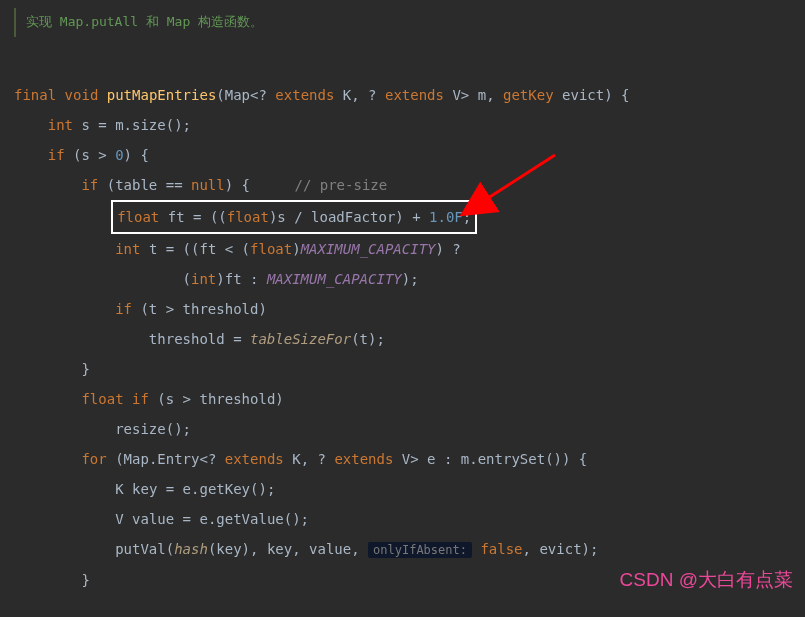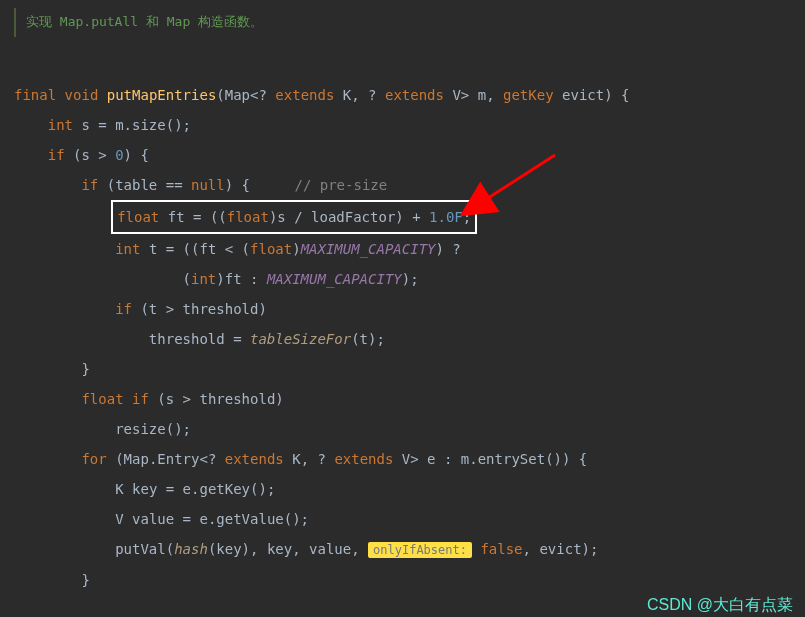--- a/index.html
+++ b/index.html
@@ -27,21 +27,21 @@
     line-height: 30px;
     white-space: pre;
   }
   .kw { color: #cc7832; }
   .method { color: #ffc66d; }
   .num { color: #6897bb; }
   .comment { color: #808080; margin-left: 36px; }
   .const-italic { color: #9876aa; font-style: italic; }
   .call-italic { font-style: italic; color: #b09d7f; }
   .param-hint { 
-    background: #fde047; 
+    background: #0f172a; 
     color: #787878; 
     font-size: 12px; 
     padding: 1px 5px; 
     border-radius: 2px;
     font-style: normal;
   }
   .highlight-box {
     border: 2px solid #ffffff;
     display: inline-block;
     padding: 0 4px;
@@ -49,24 +49,24 @@
   }
   .arrow {
     position: absolute;
     top: 150px;
     left: 460px;
     pointer-events: none;
   }
   .watermark {
     position: absolute;
     right: 12px;
-    bottom: 1px;
-    color: #5eead4;
+    bottom: 24px;
+    color: #ec4899;
     font-family: sans-serif;
-    font-size: 16px;
+    font-size: 19px;
   }
 </style>
 </head>
 <body>
 
 <div class="doc-block">
   <div>实现 Map.putAll 和 Map 构造函数。</div>
 </div>
 
 <div class="code">

